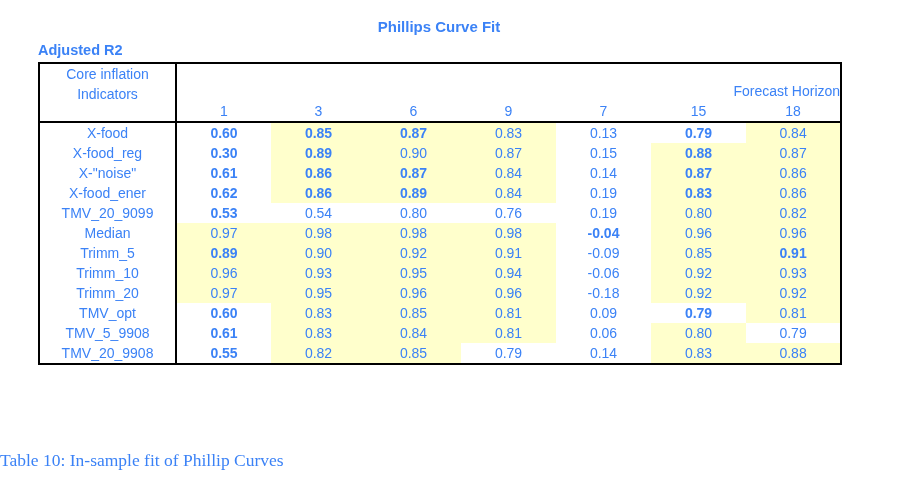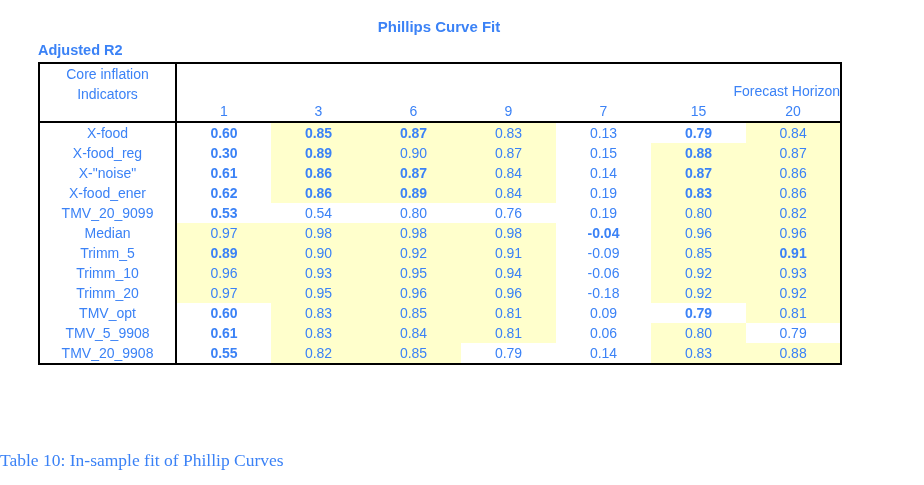--- a/index.html
+++ b/index.html
@@ -116,21 +116,21 @@
         </th>
         <th class="fh" colspan="7">Forecast Horizon</th>
       </tr>
       <tr id="horizon-header-row">
           <th class="hnum">1</th>
           <th class="hnum">3</th>
           <th class="hnum">6</th>
           <th class="hnum">9</th>
           <th class="hnum">7</th>
           <th class="hnum">15</th>
-          <th class="hnum">20</th>
+          <th class="hnum">18</th>
         </tr>
     </thead>
     <tbody id="table-body">
         <tr>
           <td class="rlabel">X-food</td>
           <td class="val bold">0.60</td>
           <td class="val bold" style="background: rgb(255, 255, 204);">0.85</td>
           <td class="val bold" style="background: rgb(255, 255, 204);">0.87</td>
           <td class="val" style="background: rgb(255, 255, 204);">0.83</td>
           <td class="val">0.13</td>

